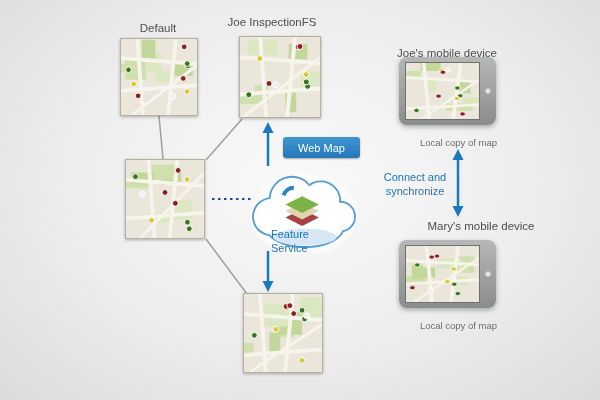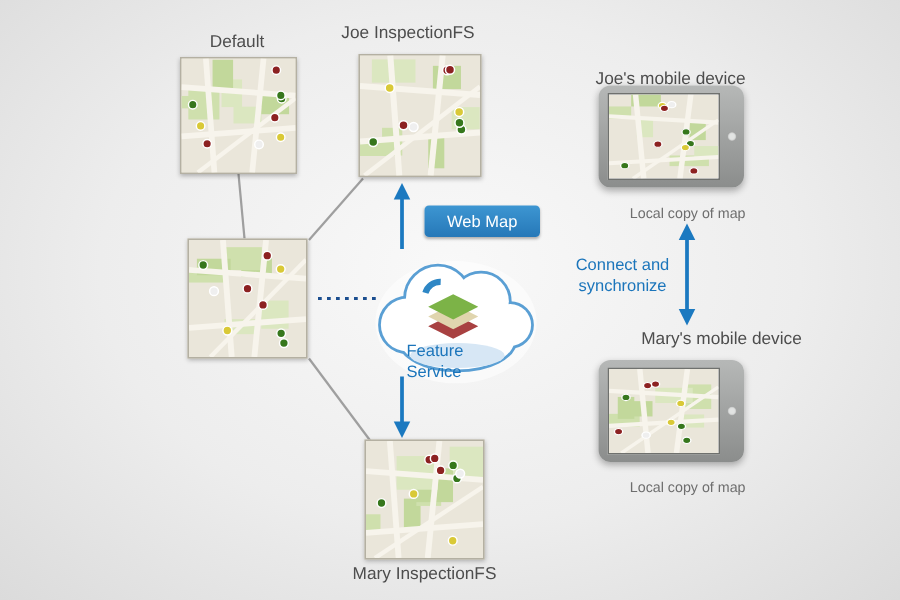--- a/index.html
+++ b/index.html
@@ -177,21 +177,20 @@
         <circle cx="43.2" cy="12.8" r="3" fill="#8c2121" stroke="#ffffff" stroke-width="1"></circle>
         <circle cx="32.6" cy="36.2" r="3" fill="#d9c937" stroke="#ffffff" stroke-width="1"></circle>
         <circle cx="62.2" cy="25.6" r="3" fill="#36771c" stroke="#ffffff" stroke-width="1"></circle>
         <circle cx="47.0" cy="11.9" r="3" fill="#8c2121" stroke="#ffffff" stroke-width="1"></circle>
         <circle cx="64.4" cy="22.3" r="3" fill="#efefef" stroke="#ffffff" stroke-width="1"></circle>
         <circle cx="59.6" cy="16.7" r="3" fill="#36771c" stroke="#ffffff" stroke-width="1"></circle>
         <circle cx="51.0" cy="20.1" r="3" fill="#8c2121" stroke="#ffffff" stroke-width="1"></circle>
         <circle cx="59.3" cy="68.2" r="3" fill="#d9c937" stroke="#ffffff" stroke-width="1"></circle>
       </svg>
     </div>
-  <div class="node-label" style="left:233px; top:377px; width:100px;">Mary InspectionFS</div>
 
   <div class="badge" style="left:283px; top:137px; width:77px; height:21px;">Web Map</div>
 
   <div class="cloud-wrap" style="left:243px; top:161px; width:122px; height:102px;">
     <svg viewBox="0 0 130 110" width="100%" height="100%">
       <ellipse cx="65" cy="58" rx="58" ry="44" fill="#ffffff" opacity="0.55"></ellipse>
       <g stroke="#5a9fd4" stroke-width="4" fill="#ffffff">
         <circle cx="30" cy="60" r="19"></circle>
         <circle cx="52" cy="41" r="23"></circle>
         <circle cx="83" cy="43" r="20"></circle>

